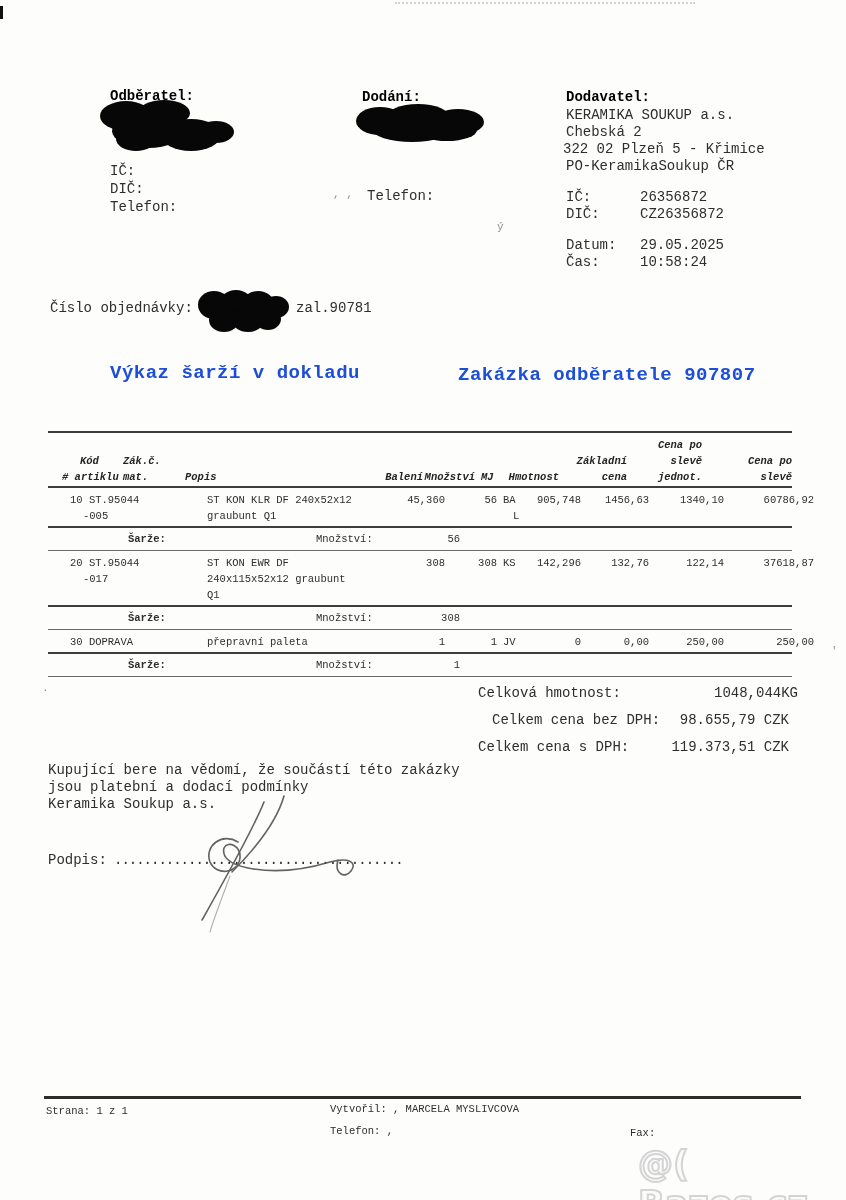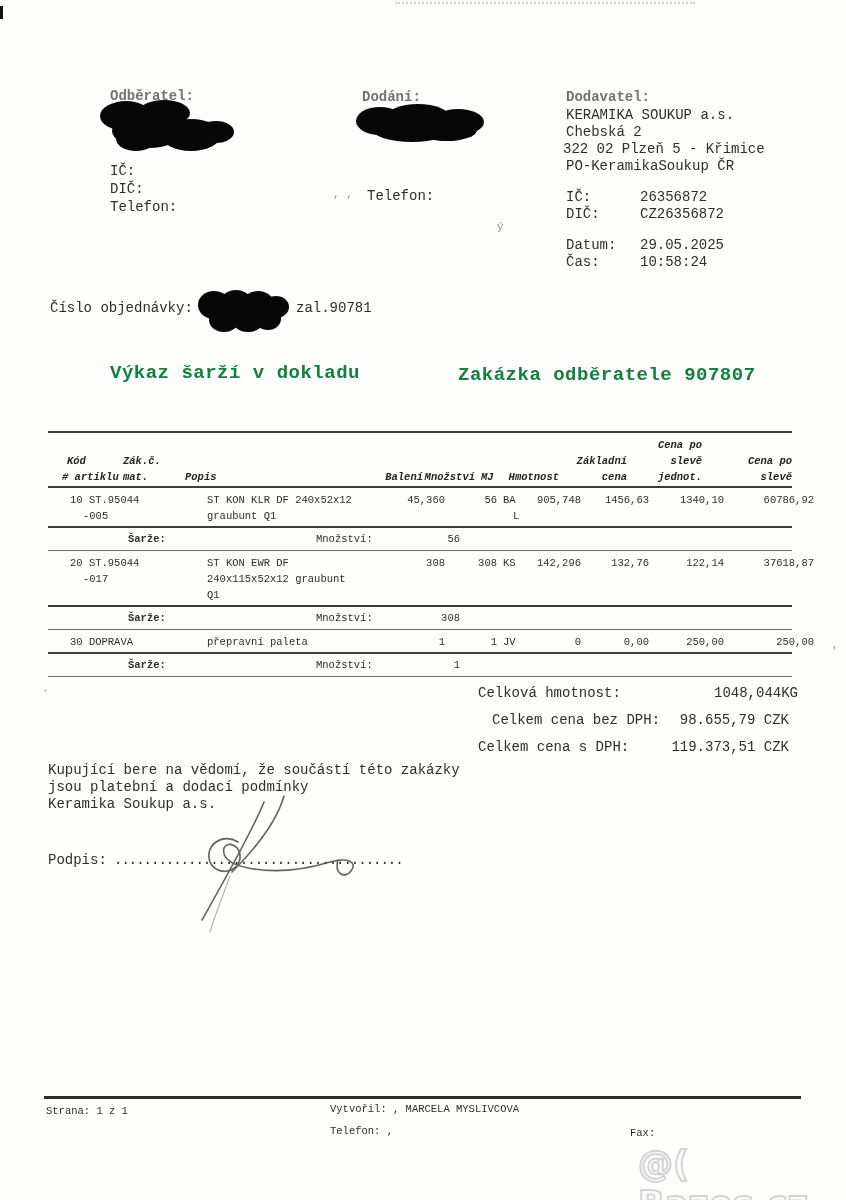--- a/index.html
+++ b/index.html
@@ -3,42 +3,42 @@
 <meta charset="utf-8">
 <style>
   html,body{margin:0;padding:0;background:#e8e8e8;}
   .page{
     position:relative;width:846px;height:1200px;margin:0 auto;
     background:#fdfdfc;overflow:hidden;
     font-family:"Liberation Mono","DejaVu Sans Mono",monospace;
     color:#2e2e2e;
   }
   .abs{position:absolute;white-space:pre;}
-  .b{font-weight:bold;color:#737373;}
+  .b{font-weight:bold;color:#000000;}
   .fs14{font-size:14px;line-height:17px;}
   .fs10{font-size:10.5px;line-height:16px;}
-  .heading{font-size:19px;font-weight:bold;letter-spacing:.5px;color:#15803d;}
+  .heading{font-size:19px;font-weight:bold;letter-spacing:.5px;color:#1d4ed8;}
   
   .tbl{position:absolute;left:48px;top:430px;width:744px;font-size:10.5px;line-height:16px;}
   .grid{display:grid;grid-template-columns:75px 62px 192px 46px 52px 30px 54px 68px 75px 90px;}
   .grid .c{display:flex;flex-direction:column;align-items:flex-start;}
   .grid .c.r{align-items:flex-end;text-align:right;}
   .grid .c span{display:block;min-height:16px;}
   .hdr{font-style:italic;font-weight:bold;color:#242424;margin:4px 0 1px 0;}
   .rule2{border-top:2px solid #3d3d3d;margin:1px 0;}
   .rule1{border-top:1px solid #6a6a6a;margin:1px 0;}
   .itemrow{padding:3px 0 1px 0;margin-left:22px;}
   .sarze{position:relative;height:18px;padding-top:2px;}
   .sarze .l1{position:absolute;left:80px;top:2px;font-weight:bold;}
   .sarze .l2{position:absolute;left:268px;top:2px;}
   .sarze .v{position:absolute;left:330px;top:2px;width:82px;text-align:right;}
   .ind{margin-left:13px;}
   .mjpad{padding-left:6px;}
   .mj2{margin-left:10px;}
-  .hkod{margin-left:19px;}
+  .hkod{margin-left:32px;}
   .hart{margin-left:14px;}
   
   .tot-label{font-size:14px;}
   .tot-val{font-size:14px;text-align:right;}
   
   .speck{position:absolute;color:#8f8f8f;font-size:11px;}
   .topdash{position:absolute;left:395px;top:2px;width:300px;border-top:2px dotted #c8c8c8;opacity:.8;}
   .cornermark{position:absolute;left:0;top:6px;width:3px;height:13px;background:#111;}
   .footline{position:absolute;left:44px;top:1096px;width:757px;height:3px;background:#2c2c2c;}
   .watermark{

